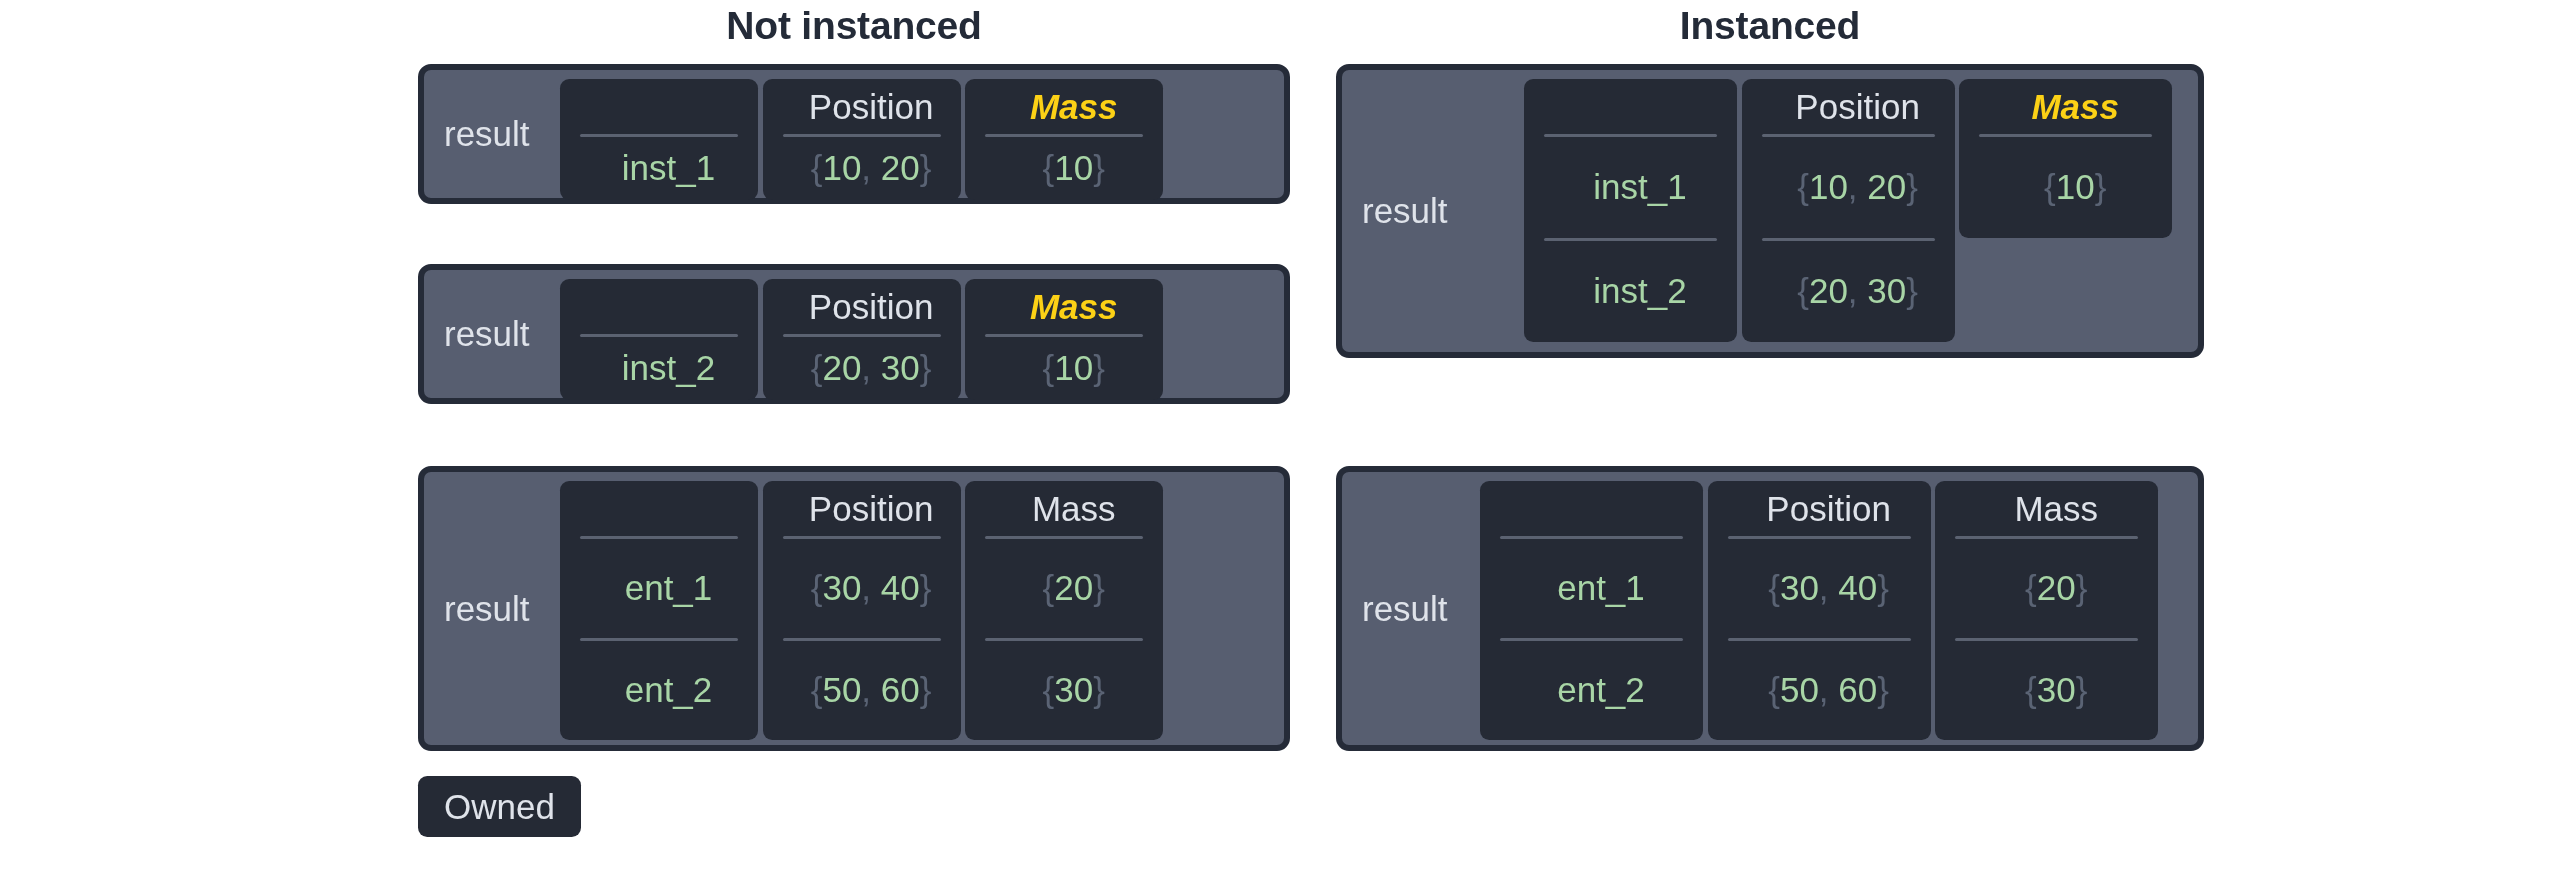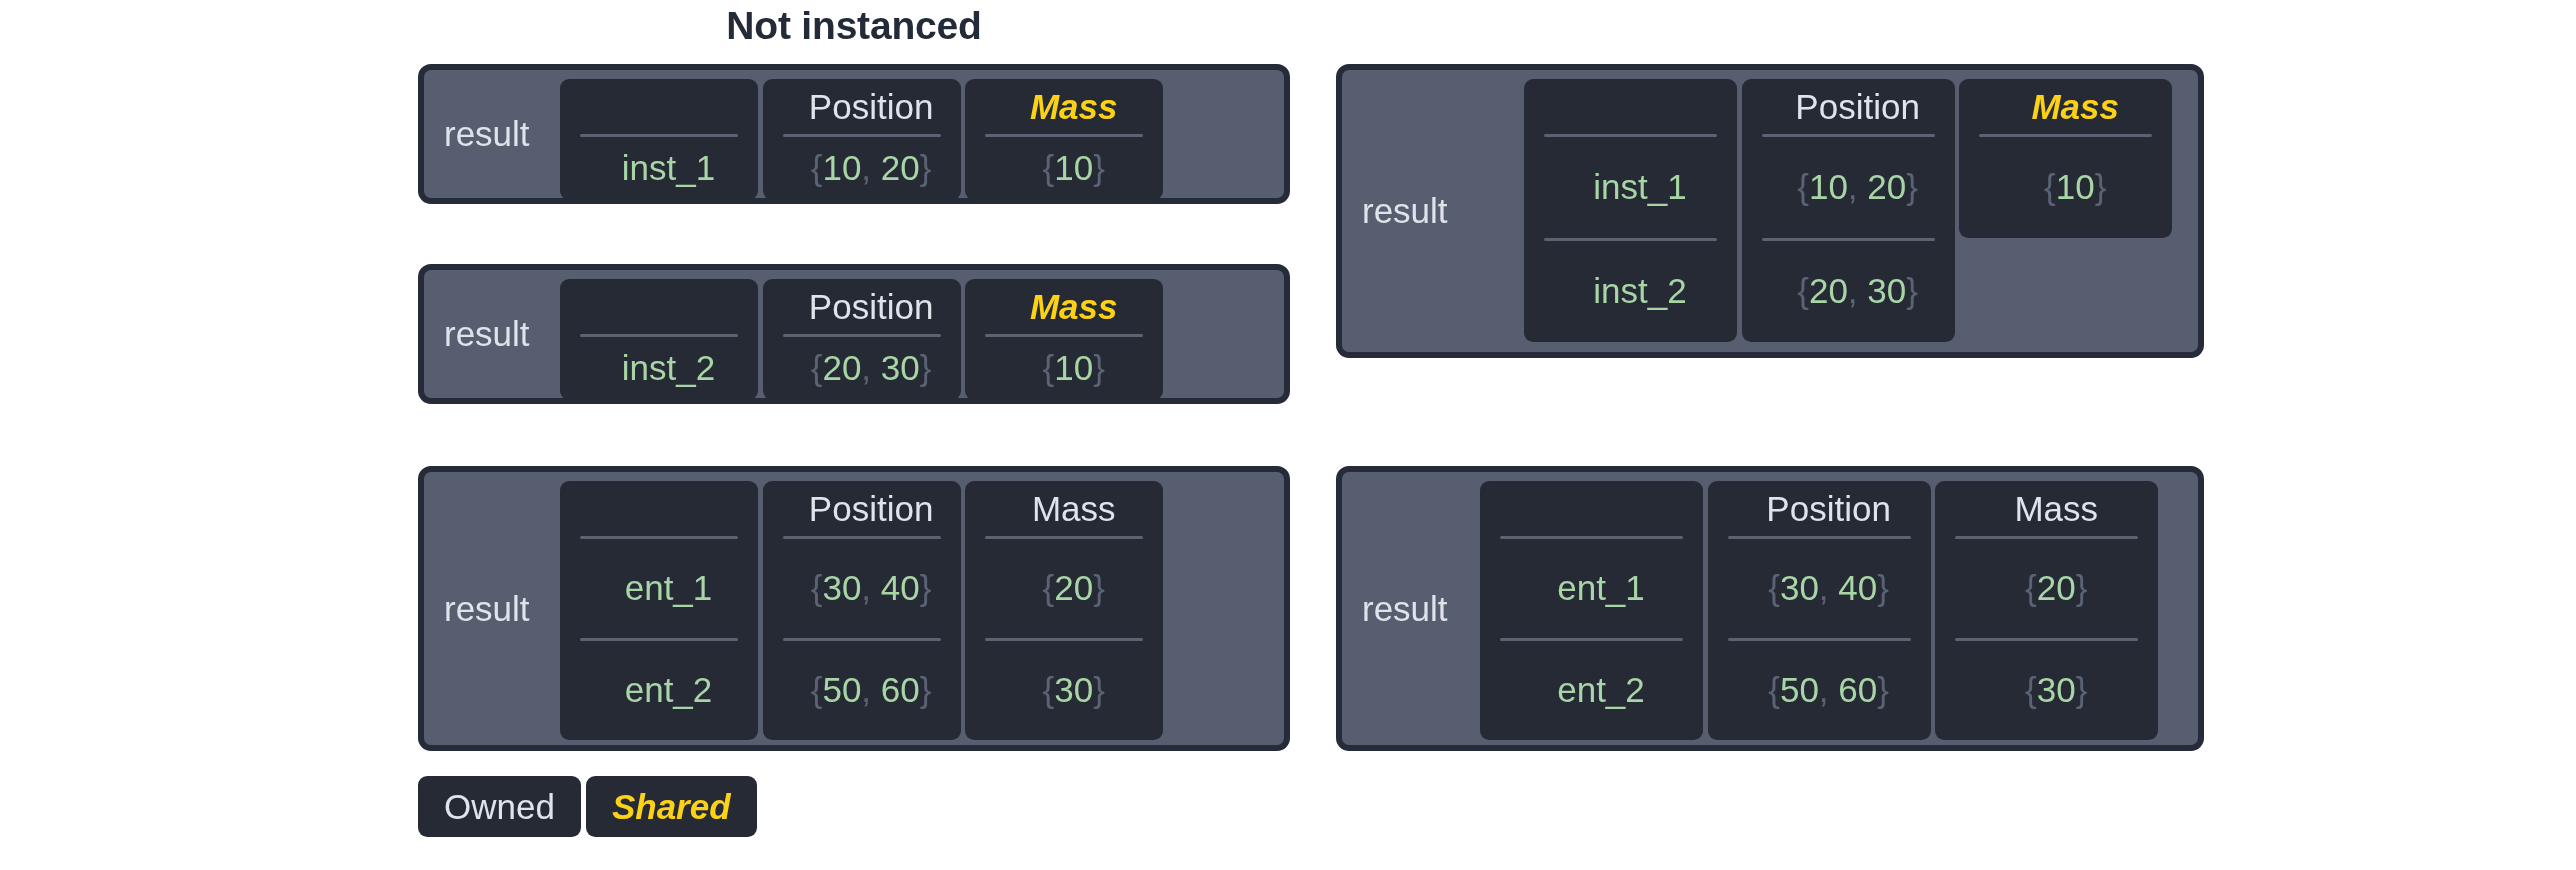--- a/index.html
+++ b/index.html
@@ -134,20 +134,21 @@
     font-style: italic;
     font-weight: bold;
   }
 </style>
 </head>
 <body>
 
 <div class="stage">
 
   <div class="section-title" id="title-left">Not instanced</div>
+  <div class="section-title" id="title-right">Instanced</div>
 
   <div class="table-outer" style="left:418px; top:64px; width:872px; height:140px;">
     <div class="result-cell" style="width:136px;">
       <span>result</span>
     </div>
     <div class="cols">
 
       <div class="col" style="width:198px;">
         <div class="cell header blank" style="height:55px;">&nbsp;</div>
         <div class="rule"></div>
@@ -348,17 +349,16 @@
             <span>30</span>
             <span class="brace">}</span>
         </div>
       </div>
 
     </div>
   </div>
 
   <div class="legend" style="left:418px; top:776px;">
     <div class="legend-chip">Owned</div>
-    <div class="legend-chip shared">Shared</div>
   </div>
 
 </div>
 
 
 </body></html>

